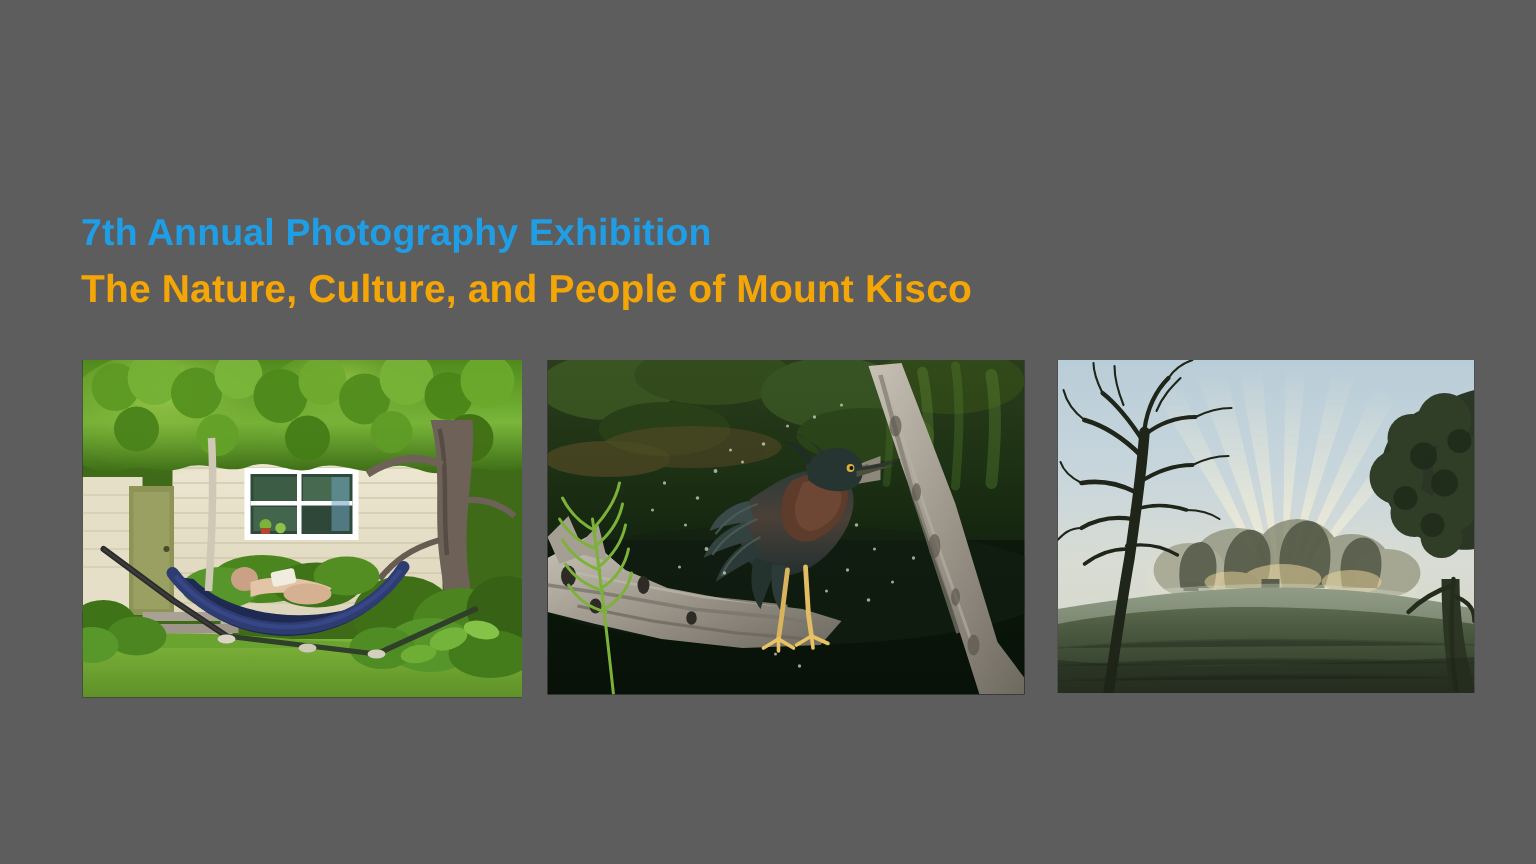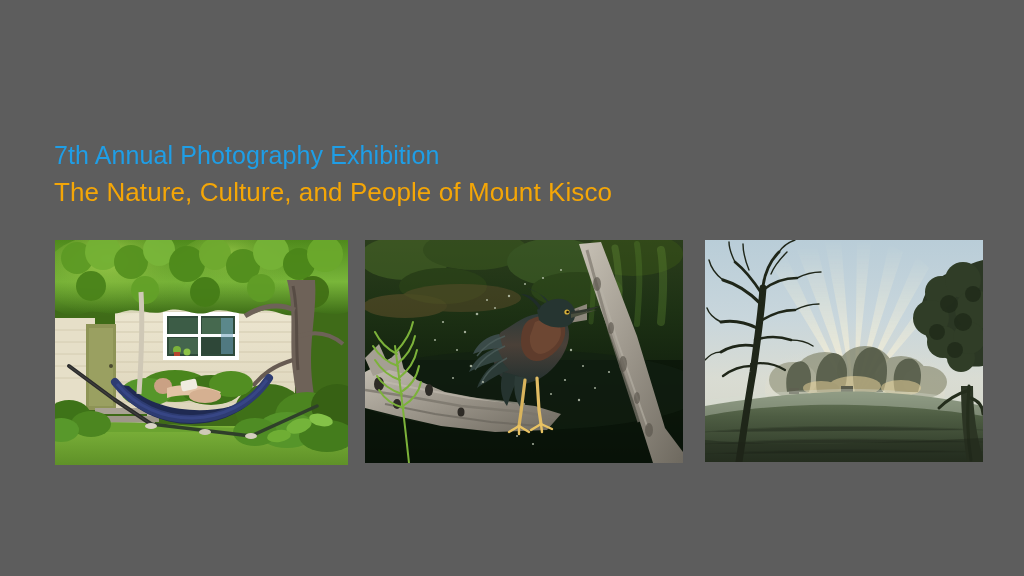--- a/index.html
+++ b/index.html
@@ -18,29 +18,29 @@
 
   
   .title-block {
     position: absolute;
     left: 54px;
     top: 140px;
     width: 900px;
   }
   .title-line1 {
     font-size: 25px;
-    font-weight: normal;
+    font-weight: bold;
     line-height: 30px;
     color: #1f9ee6;
     letter-spacing: 0.1px;
     white-space: nowrap;
   }
   .title-line2 {
     font-size: 26px;
-    font-weight: normal;
+    font-weight: bold;
     line-height: 34px;
     color: #f4a607;
     letter-spacing: 0.1px;
     white-space: nowrap;
     margin-top: 5px;
   }
 
   
   .photo-strip {
     position: absolute;

